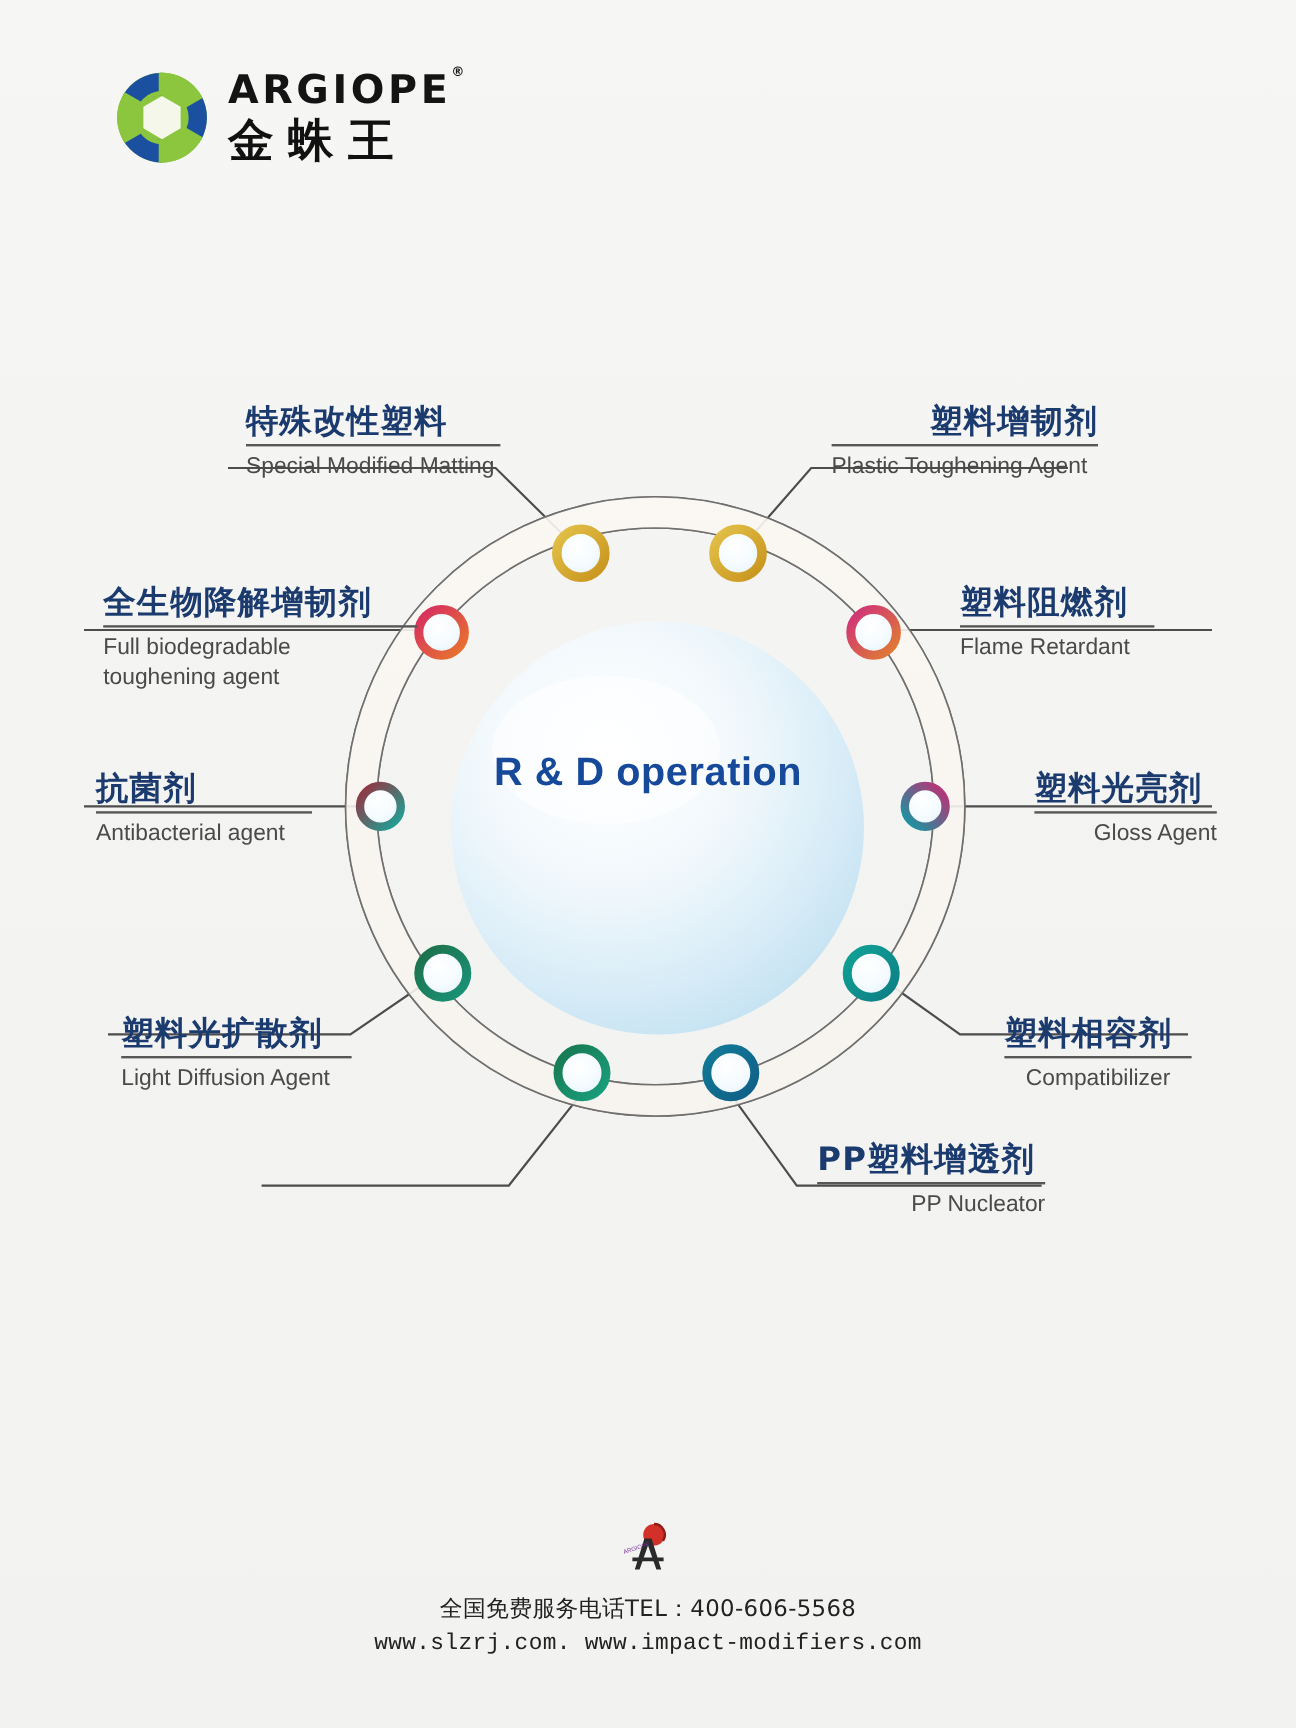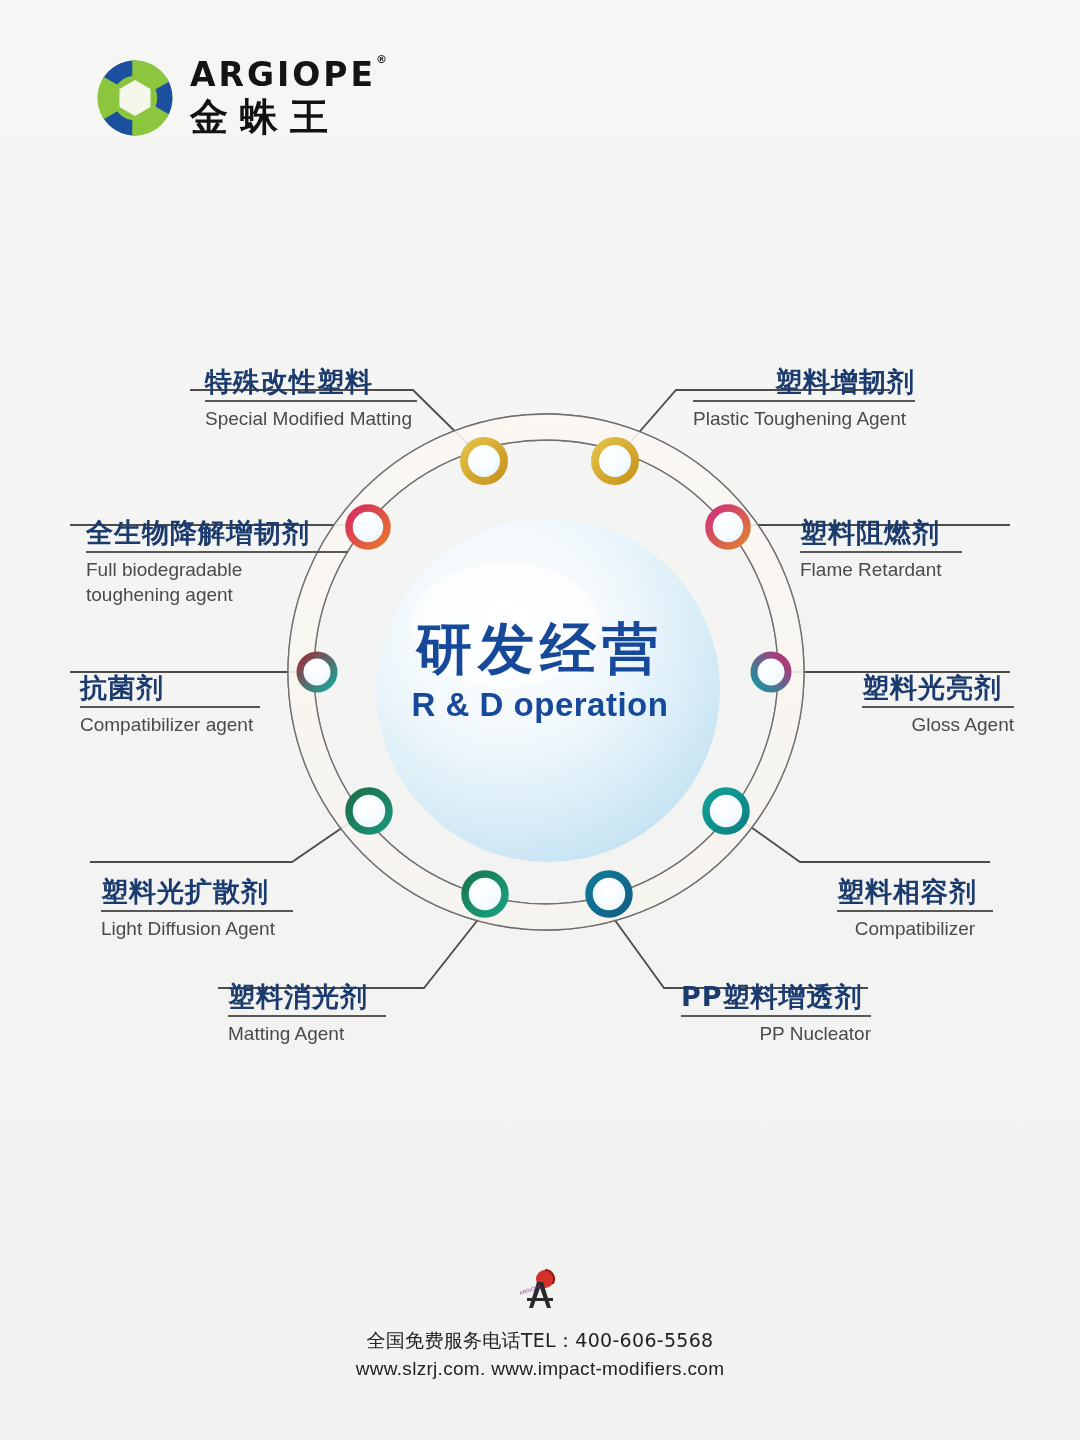--- a/index.html
+++ b/index.html
@@ -18,21 +18,21 @@
   .brand-en{font-family:"DejaVu Sans",sans-serif;font-weight:700;font-size:33px;letter-spacing:3px;color:#141414;line-height:1;position:relative;}
   .brand-reg{font-size:11px;vertical-align:super;font-weight:700;position:absolute;top:-4px;right:-14px;}
   .brand-cn{font-size:38px;font-weight:700;color:#111;letter-spacing:12px;line-height:1.1;margin-top:6px;
             font-family:"DejaVu Sans","Liberation Sans",sans-serif;}
 
   
   .diagram{position:absolute;left:0;top:250px;width:1080px;height:800px;}
   .diagram svg{position:absolute;left:0;top:0;}
 
   
-  .lbl{position:absolute;margin-top:30px;}
+  .lbl{position:absolute;}
   .lbl .cn{
     font-size:27px;font-weight:700;color:#1b3b6f;letter-spacing:1px;
     white-space:nowrap;line-height:1.15;
     font-family:"DejaVu Sans","Liberation Sans",sans-serif;
   }
   .lbl .rule{height:2px;background:#575757;margin:3px 0 5px 0;}
   .lbl .en{font-size:19px;color:#4a4a4a;line-height:1.3;white-space:nowrap;
            font-family:"Liberation Sans",sans-serif;font-weight:400;}
   .lbl.right{text-align:left;}
   .lbl.leftal{text-align:left;}
@@ -49,21 +49,21 @@
   .f-company{display:flex;align-items:center;justify-content:center;gap:8px;}
   .f-logo{width:46px;height:44px;position:relative;flex:0 0 auto;}
   .f-names{display:flex;flex-direction:column;align-items:flex-start;}
   .f-cn{font-size:26px;font-weight:700;color:#1a1a1a;letter-spacing:1px;line-height:1.05;
         font-family:"DejaVu Sans","Liberation Sans",sans-serif;}
   .f-en{font-size:14px;font-weight:700;color:#1a1a1a;letter-spacing:.2px;line-height:1.2;margin-top:1px;
         font-family:"Liberation Sans",sans-serif;}
   .f-tel{font-size:19px;color:#222;margin-top:16px;letter-spacing:.3px;
          font-family:"DejaVu Sans","Liberation Sans",sans-serif;}
   .f-web{font-size:19px;color:#222;margin-top:4px;letter-spacing:.3px;
-         font-family:Liberation Sans, sans-serif;}
+         font-family:Liberation Mono, monospace;}
 </style>
 </head>
 <body>
 
 <div class="page">
 
   <div class="brand">
     <div class="brand-mark">
       <svg width="78" height="78" viewBox="0 0 100 100">
         <defs>
@@ -209,21 +209,20 @@
         <g>
           <circle cx="485" cy="644" r="20" fill="url(#nodefill)" stroke="url(#g-green2)" stroke-width="7.5"></circle>
         </g>
         <g>
           <circle cx="609" cy="644" r="20" fill="url(#nodefill)" stroke="url(#g-blue)" stroke-width="7.5"></circle>
         </g>
       </g>
     </svg>
 
     <div class="center-block" style="top:368px;">
-      <div class="center-cn">研发经营</div>
       <div class="center-en">R &amp; D operation</div>
     </div>
   </div>
 
   <div class="lbl leftal" style="left:205px;top:336px;width:212px;">
     <div class="cn">特殊改性塑料</div>
     <div class="rule"></div>
     <div class="en">Special Modified Matting</div>
   </div>
 
@@ -242,46 +241,41 @@
 
   <div class="lbl right" style="left:800px;top:487px;width:162px;">
     <div class="cn">塑料阻燃剂</div>
     <div class="rule"></div>
     <div class="en" style="text-align:left;">Flame Retardant</div>
   </div>
 
   <div class="lbl leftal" style="left:80px;top:642px;width:180px;">
     <div class="cn">抗菌剂</div>
     <div class="rule"></div>
-    <div class="en">Compatibilizer agent</div>
+    <div class="en">Antibacterial agent</div>
   </div>
 
   <div class="lbl right" style="left:862px;top:642px;width:152px;">
     <div class="cn">塑料光亮剂</div>
     <div class="rule"></div>
     <div class="en" style="text-align:right;">Gloss Agent</div>
   </div>
 
   <div class="lbl leftal" style="left:101px;top:846px;width:192px;">
     <div class="cn">塑料光扩散剂</div>
     <div class="rule"></div>
     <div class="en">Light Diffusion Agent</div>
   </div>
 
   <div class="lbl right" style="left:837px;top:846px;width:156px;">
     <div class="cn">塑料相容剂</div>
     <div class="rule"></div>
     <div class="en" style="text-align:center;">Compatibilizer</div>
   </div>
 
-  <div class="lbl leftal" style="left:228px;top:951px;width:158px;">
-    <div class="cn">塑料消光剂</div>
-    <div class="rule"></div>
-    <div class="en">Matting Agent</div>
-  </div>
 
   <div class="lbl right" style="left:681px;top:951px;width:190px;">
     <div class="cn">PP塑料增透剂</div>
     <div class="rule"></div>
     <div class="en" style="text-align:right;">PP  Nucleator</div>
   </div>
 
   <div class="footer">
     <div class="f-company">
       <div class="f-logo">

